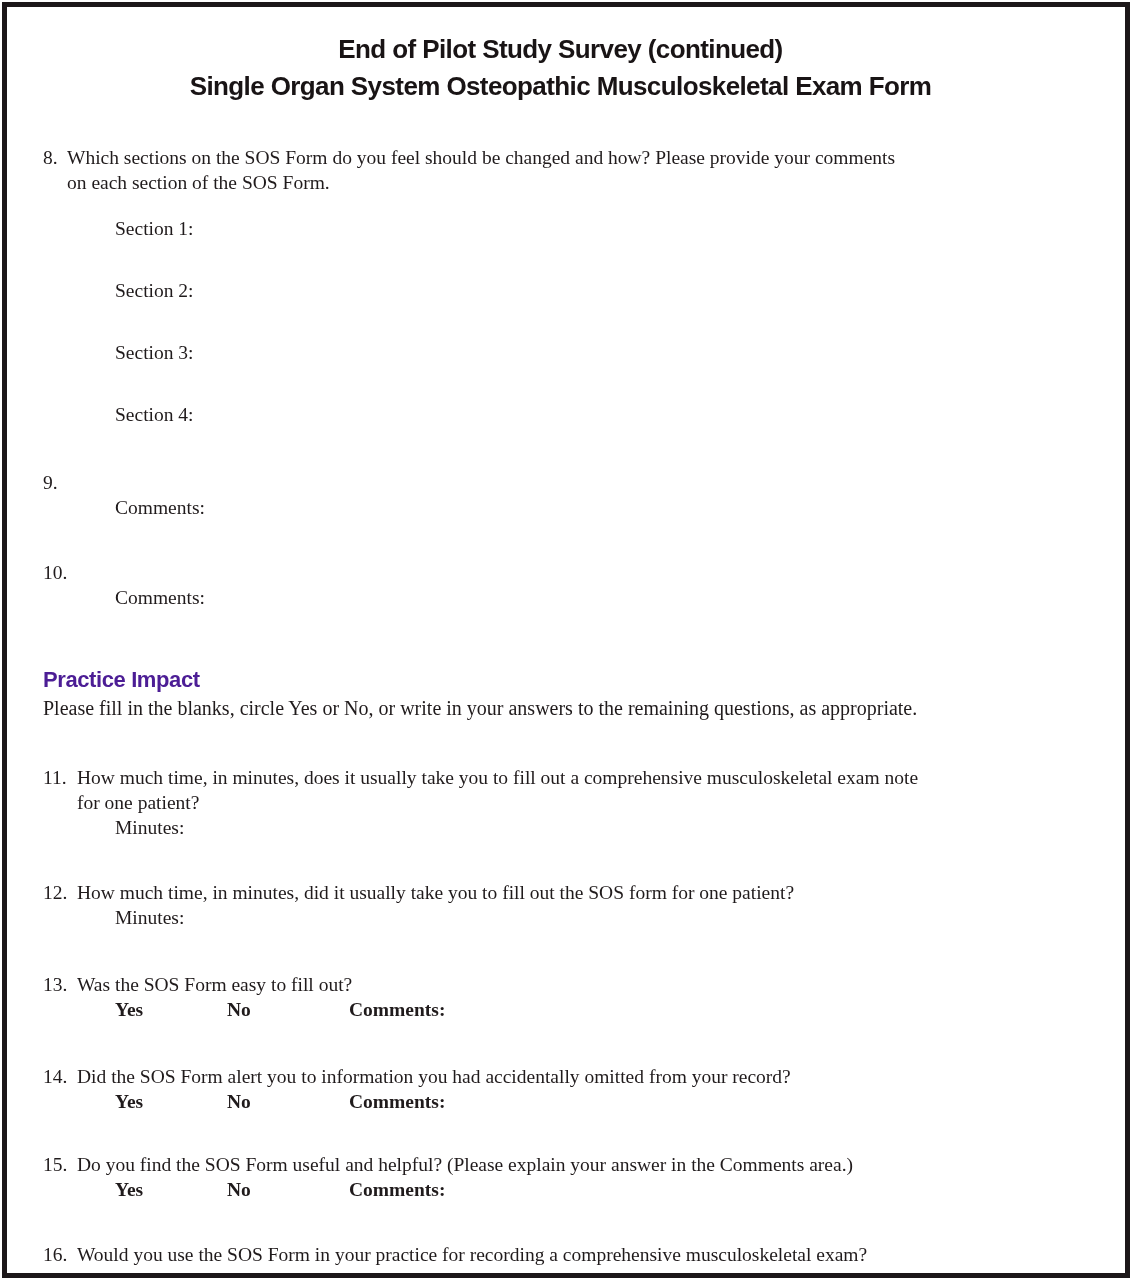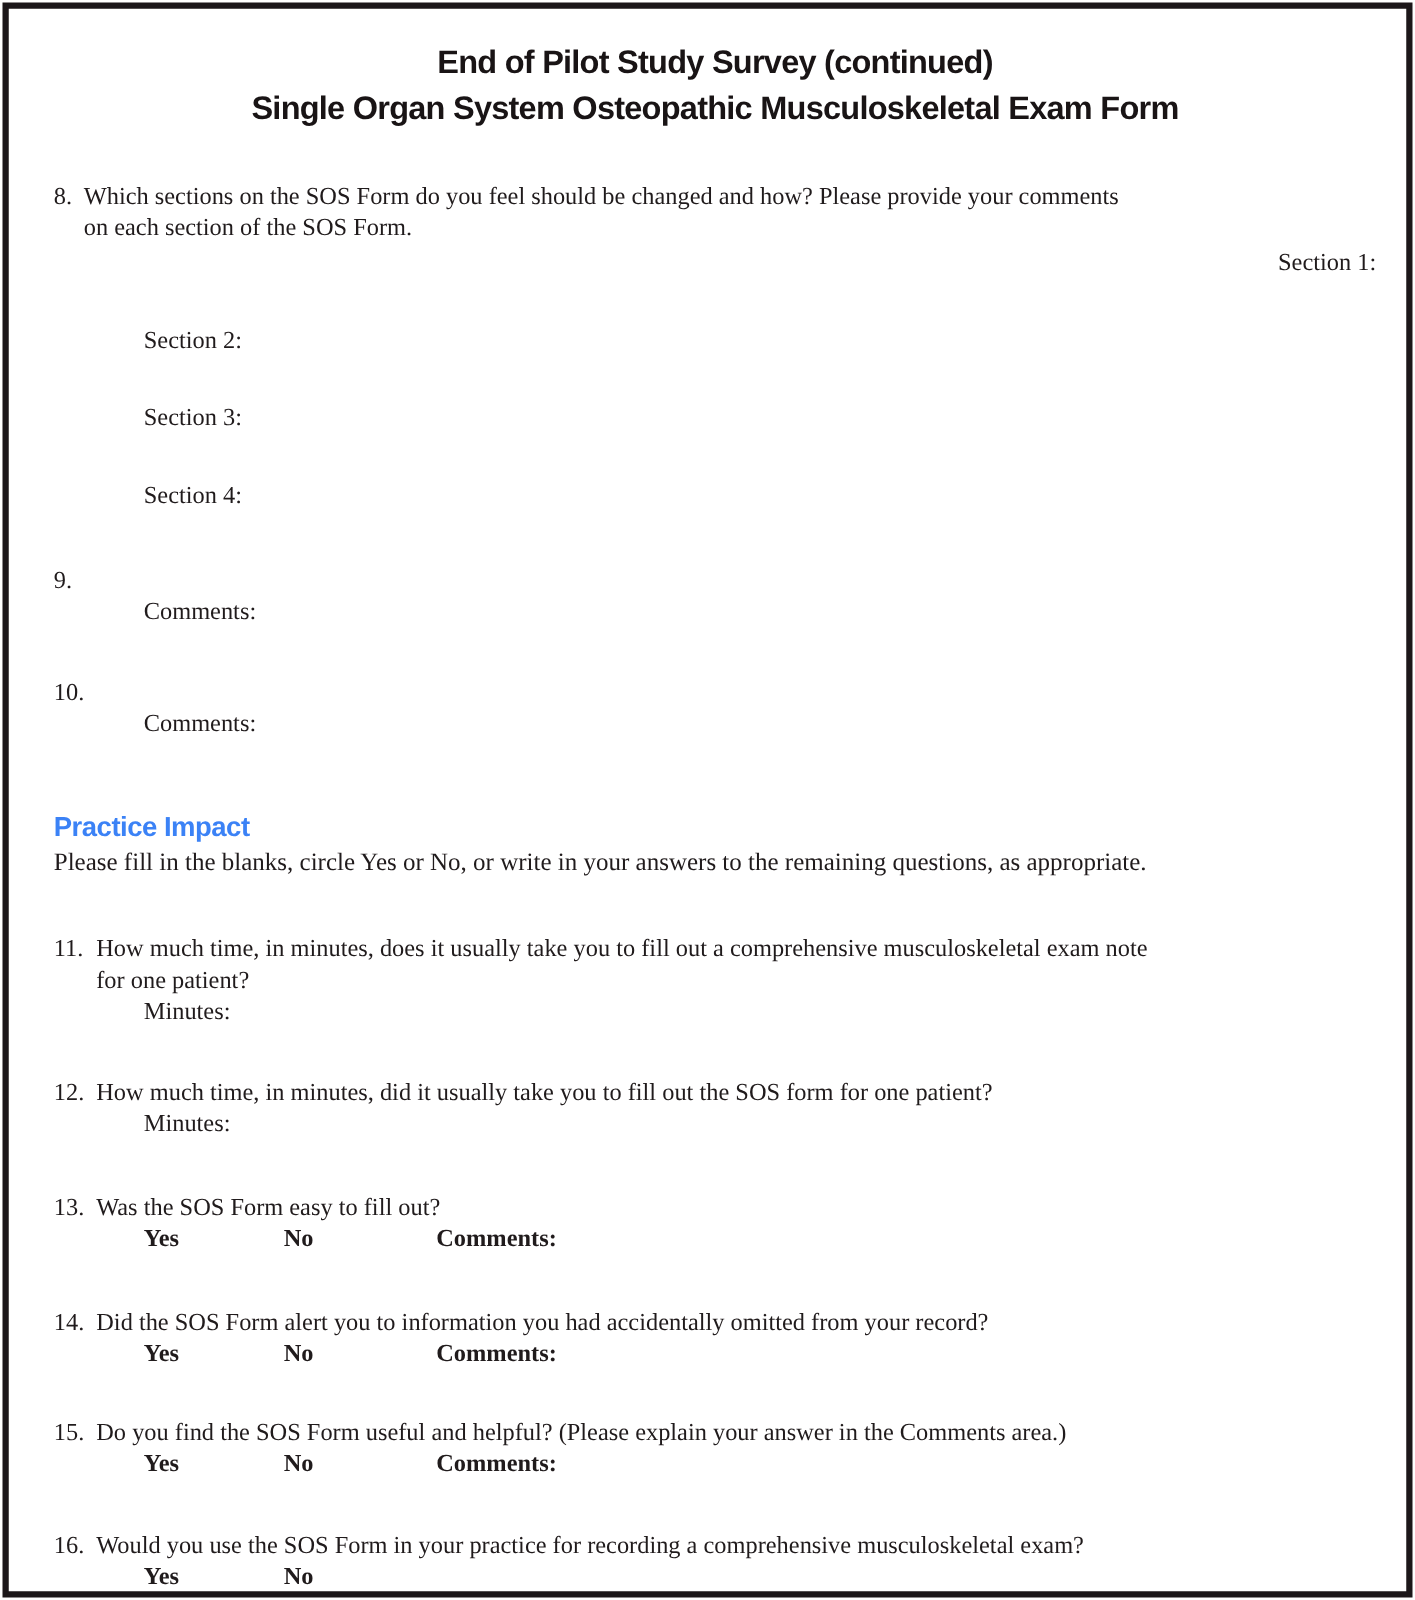--- a/index.html
+++ b/index.html
@@ -12,21 +12,21 @@
     height: 1280px;
     position: relative;
     font-family: "Liberation Serif", serif;
     color: #201b1c;
   }
   .frame {
     position: absolute;
     left: 2px; top: 2px; right: 2px; bottom: 2px;
     border: 5px solid #1c1719;
     box-sizing: border-box;
-    padding: 0 24px 0 36px;
+    padding: 0 47px 0 36px;
     overflow: hidden;
   }
   .doc-header {
     margin-top: 24px;
     text-align: center;
     font-family: "Liberation Sans", sans-serif;
     font-weight: bold;
     font-size: 26px;
     line-height: 37px;
     letter-spacing: -0.6px;
@@ -64,31 +64,31 @@
   }
   .yn-yes {
     display: inline-block;
     width: 112px;
   }
   .yn-no {
     display: inline-block;
     width: 122px;
   }
   .mt-q8  { margin-top: 40px; }
-  .mt-sec { margin-top: 3px; text-align: right; }
+  .mt-sec { margin-top: 21px; }
   .mt-q9  { margin-top: 43px; }
   .mt-q10 { margin-top: 40px; }
   .pi-heading {
     margin-top: 56px;
     font-family: "Liberation Sans", sans-serif;
     font-weight: bold;
     font-size: 22px;
     line-height: 28px;
     letter-spacing: -0.4px;
-    color: #3b82f6;
+    color: #4c1d95;
   }
   .pi-instructions {
     margin-top: 2px;
     font-size: 20px;
     line-height: 25px;
   }
   .mt-q11 { margin-top: 44px; }
   .mt-q12 { margin-top: 40px; }
   .mt-q13 { margin-top: 42px; }
   .mt-q14 { margin-top: 42px; }

